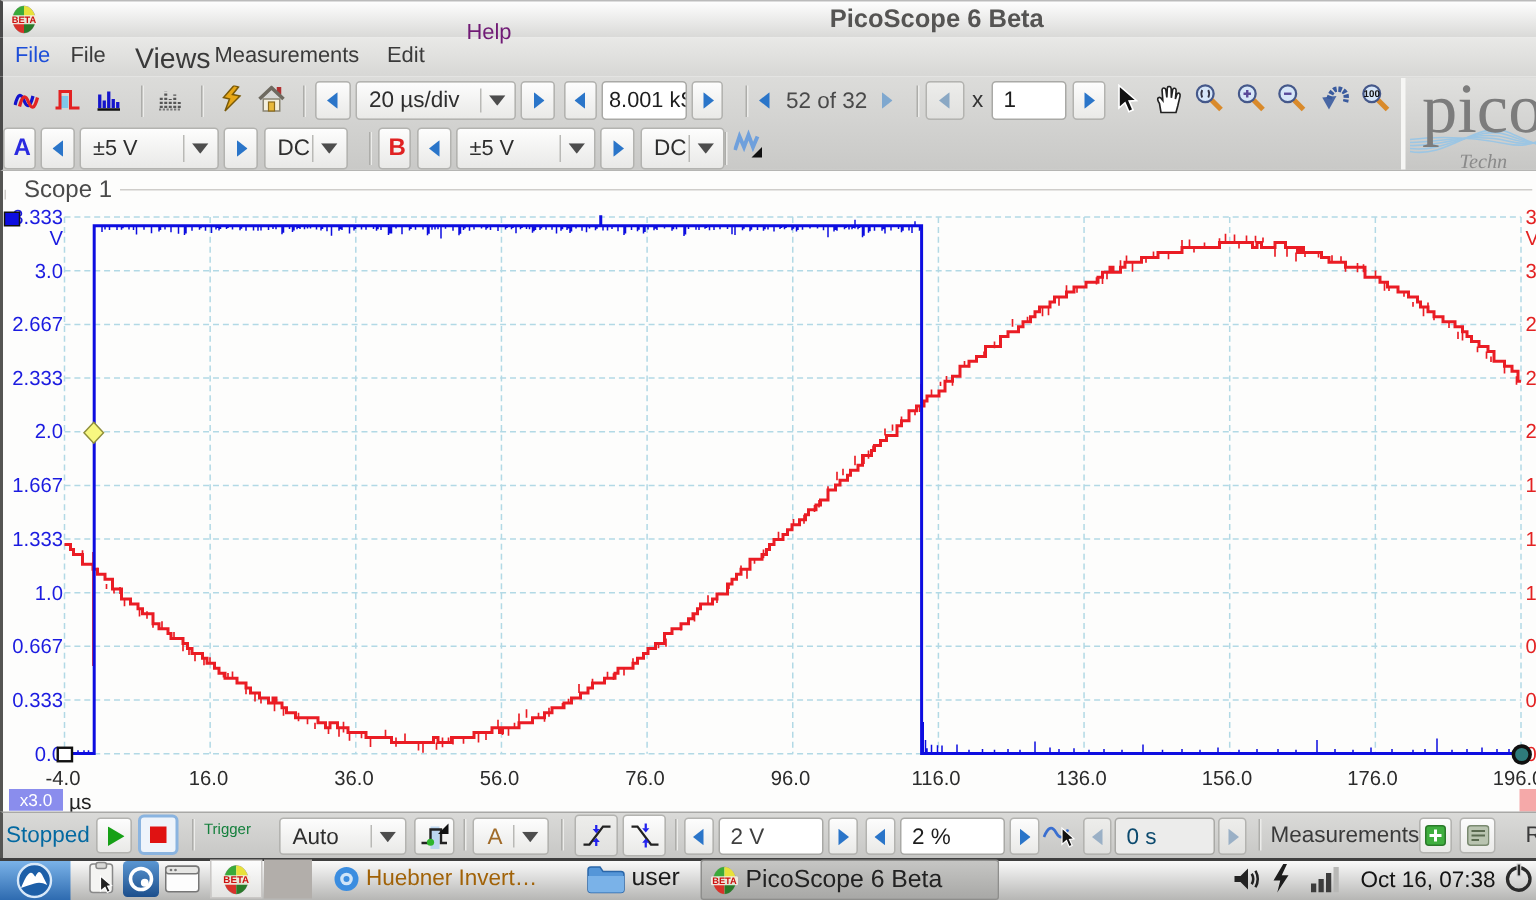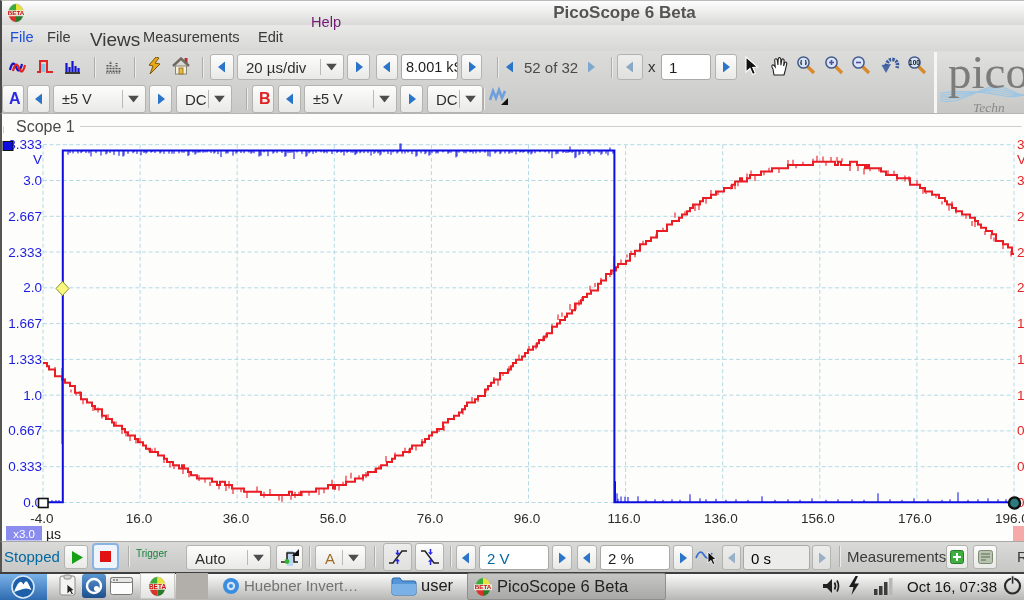--- a/index.html
+++ b/index.html
@@ -314,21 +314,21 @@
         <path d="M11.5 9 l-2.4 -2.8 h4.8 Z M11.5 13 l-2.4 2.8 h4.8 Z" fill="#2222ee"></path>
       </svg></div>
   </div>
 <div style="position:absolute;left:450px;top:546px;width:1px;height:21px;background:#adadaa;box-shadow:1px 0 0 #ececea"></div>
 <div style="position:absolute;left:456px;top:545px;width:20px;height:25px;background:linear-gradient(#fdfdfd,#e9e9e7);border:1px solid #b3b3b0;border-radius:3px;box-sizing:border-box;">
     <svg width="8" height="11" style="position:absolute;left:50%;top:50%;transform:translate(-50%,-50%)">
       <path d="M7 0 L0 5.5 L7 11 Z" fill="#2a75c9"></path>
     </svg>
   </div>
 <div style="position:absolute;left:479px;top:545px;width:70px;height:25px;background:#fff;border:1px solid #a9a9a6;border-radius:3px;box-sizing:border-box;overflow:hidden;white-space:nowrap">
-    <span style="position:absolute;left:7px;top:50%;transform:translateY(-50%);font-size:15px;color:#0369a1">2 V</span>
+    <span style="position:absolute;left:7px;top:50%;transform:translateY(-50%);font-size:15px;color:#404040">2 V</span>
   </div>
 <div style="position:absolute;left:552px;top:545px;width:20px;height:25px;background:linear-gradient(#fdfdfd,#e9e9e7);border:1px solid #b3b3b0;border-radius:3px;box-sizing:border-box;">
     <svg width="8" height="11" style="position:absolute;left:50%;top:50%;transform:translate(-50%,-50%)">
       <path d="M1 0 L8 5.5 L1 11 Z" fill="#2a75c9"></path>
     </svg>
   </div>
 <div style="position:absolute;left:577px;top:545px;width:20px;height:25px;background:linear-gradient(#fdfdfd,#e9e9e7);border:1px solid #b3b3b0;border-radius:3px;box-sizing:border-box;">
     <svg width="8" height="11" style="position:absolute;left:50%;top:50%;transform:translate(-50%,-50%)">
       <path d="M7 0 L0 5.5 L7 11 Z" fill="#2a75c9"></path>
     </svg>
@@ -344,21 +344,21 @@
 <div style="position:absolute;left:695px;top:546px"><svg width="22" height="20" viewBox="0 0 22 20">
       <path d="M1 12 Q5 2 9 9 Q13 16 17 7" stroke="#3a6fd0" stroke-width="1.8" fill="none"></path>
       <path d="M13 6 L13 17 L16 14.4 L17.8 18.6 L19.8 17.6 L18 13.6 L21 13.2 Z" fill="#111" stroke="#fff" stroke-width="0.8"></path>
     </svg></div>
 <div style="position:absolute;left:722px;top:545px;width:19px;height:25px;background:linear-gradient(#ededeb,#e0e0de);border:1px solid #b3b3b0;border-radius:3px;box-sizing:border-box;">
     <svg width="8" height="11" style="position:absolute;left:50%;top:50%;transform:translate(-50%,-50%)">
       <path d="M7 0 L0 5.5 L7 11 Z" fill="#9ab0c6"></path>
     </svg>
   </div>
 <div style="position:absolute;left:743px;top:545px;width:67px;height:25px;background:#ececeb;border:1px solid #a9a9a6;border-radius:3px;box-sizing:border-box;overflow:hidden;white-space:nowrap">
-    <span style="position:absolute;left:7px;top:50%;transform:translateY(-50%);font-size:15px;color:#000000">0 s</span>
+    <span style="position:absolute;left:7px;top:50%;transform:translateY(-50%);font-size:15px;color:#0c4a6e">0 s</span>
   </div>
 <div style="position:absolute;left:812px;top:545px;width:19px;height:25px;background:linear-gradient(#ededeb,#e0e0de);border:1px solid #b3b3b0;border-radius:3px;box-sizing:border-box;">
     <svg width="8" height="11" style="position:absolute;left:50%;top:50%;transform:translate(-50%,-50%)">
       <path d="M1 0 L8 5.5 L1 11 Z" fill="#9ab0c6"></path>
     </svg>
   </div>
 <div style="position:absolute;left:839px;top:546px;width:1px;height:21px;background:#adadaa;box-shadow:1px 0 0 #ececea"></div>
 <div style="position:absolute;left:847px;top:548px;font-size:15px;color:#3a3a3a">Measurements</div>
 <div style="position:absolute;left:946px;top:545px;width:22px;height:24px;background:linear-gradient(#fdfdfd,#e9e9e7);border:1px solid #b3b3b0;border-radius:3px;box-sizing:border-box;">
     <svg width="14" height="14" style="position:absolute;left:3px;top:4px">
@@ -406,21 +406,21 @@
 <text x="10" y="12.3" font-size="6.2" font-weight="bold" text-anchor="middle" fill="#cc1111" font-family="Liberation Sans">BETA</text>
 </svg></div>
   </div>
 <div style="position:absolute;left:176px;top:573px;width:32px;height:26px;background:#b2aeaa"></div>
 <div style="position:absolute;left:214px;top:573px;width:146px;height:26px">
     <svg width="18" height="18" style="position:absolute;left:8px;top:4px">
       <circle cx="9" cy="9" r="8" fill="#3b8de0"></circle>
       <circle cx="9" cy="9" r="4.2" fill="#cfe4f8"></circle>
       <circle cx="9" cy="9" r="2" fill="#3b8de0"></circle>
     </svg>
-    <span style="position:absolute;left:30px;top:4px;font-size:15px;color:#737373">Huebner Invert…</span>
+    <span style="position:absolute;left:30px;top:4px;font-size:15px;color:#a16207">Huebner Invert…</span>
   </div>
 <div style="position:absolute;left:365px;top:573px;width:100px;height:37px">
     <svg width="26" height="20" style="position:absolute;left:26px;top:3px" viewBox="0 0 26 20">
       <path d="M1 4 Q1 2 3 2 L9 2 L11 5 L23 5 Q25 5 25 7 L25 17 Q25 19 23 19 L3 19 Q1 19 1 17 Z" fill="#5596d8" stroke="#2a66a8"></path>
       <path d="M1 8 L25 8 L25 17 Q25 19 23 19 L3 19 Q1 19 1 17 Z" fill="#7ab2e8"></path>
     </svg>
     <span style="position:absolute;left:56px;top:3px;font-size:16.5px;color:#1b1b1b">user</span>
   </div>
 <div style="position:absolute;left:467px;top:573px;width:199px;height:27px;background:linear-gradient(#c6c6c4,#a8a8a6);border:1px solid #8e8e8c;border-radius:2px">
     <div style="position:absolute;left:5px;top:3px"><svg width="20" height="20" viewBox="0 0 20 20">

